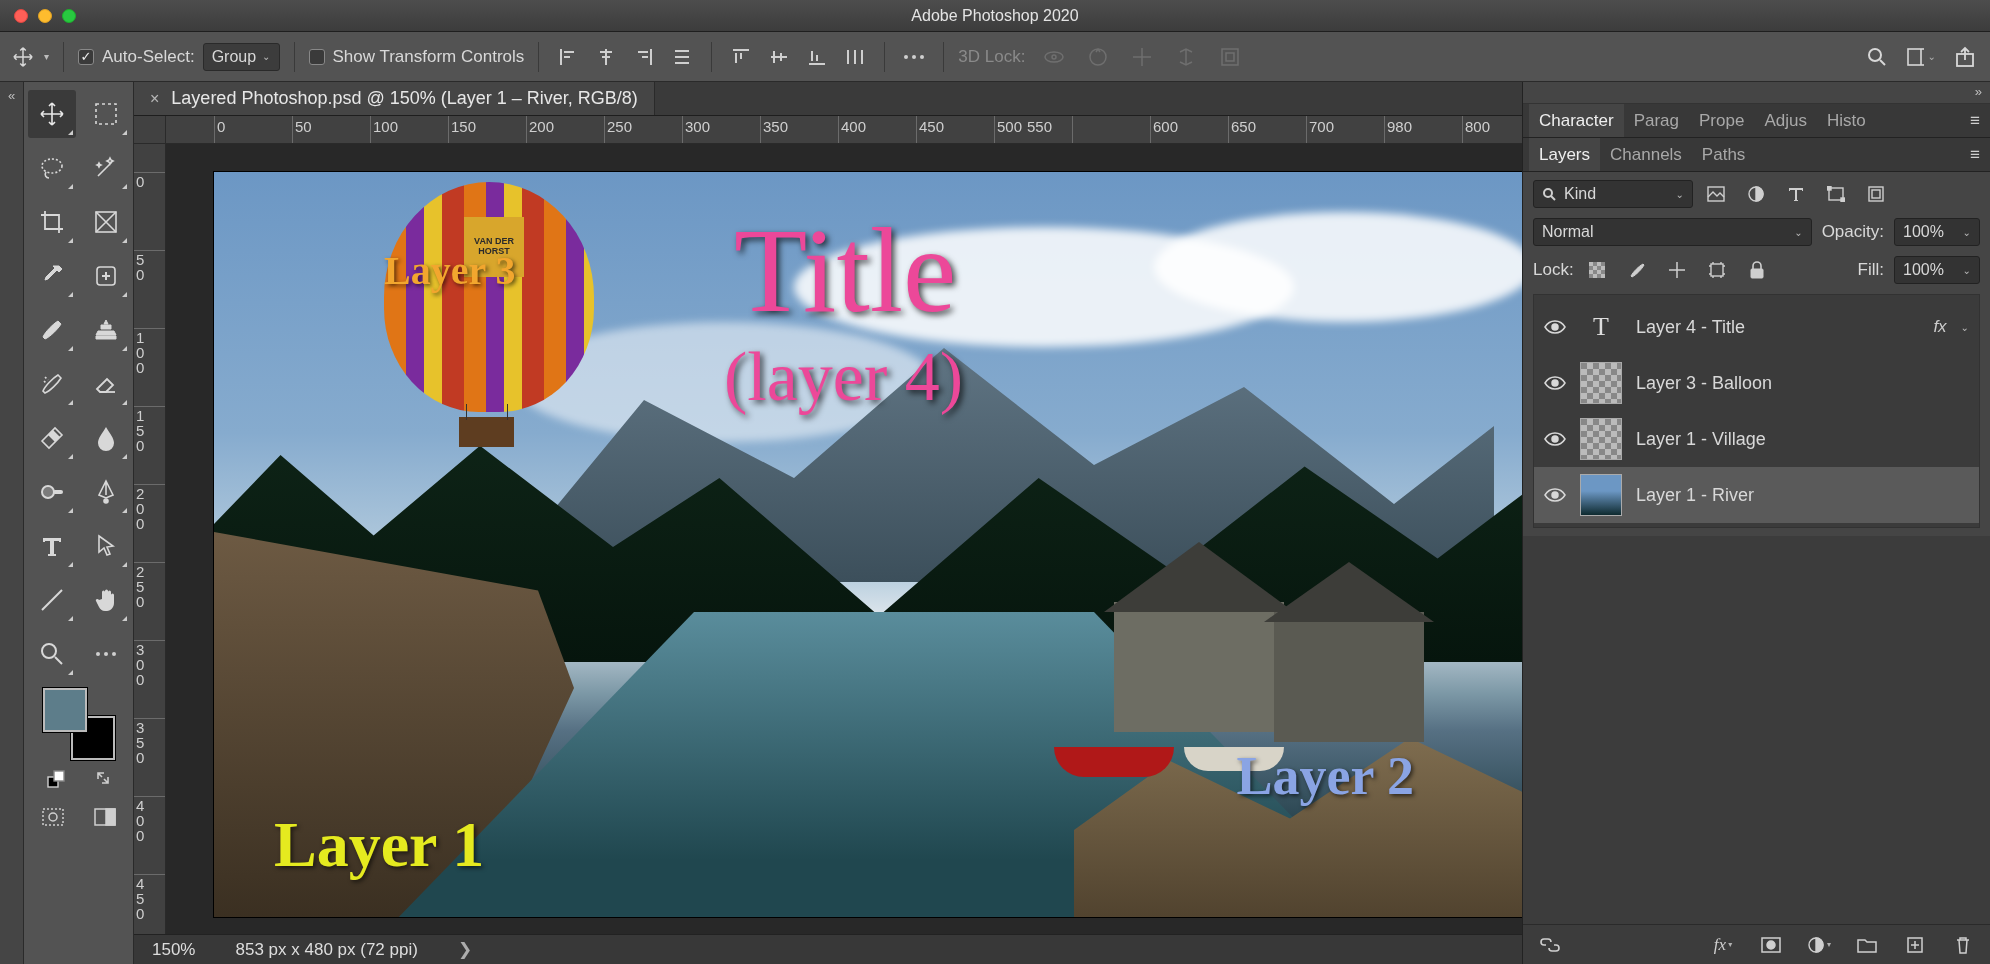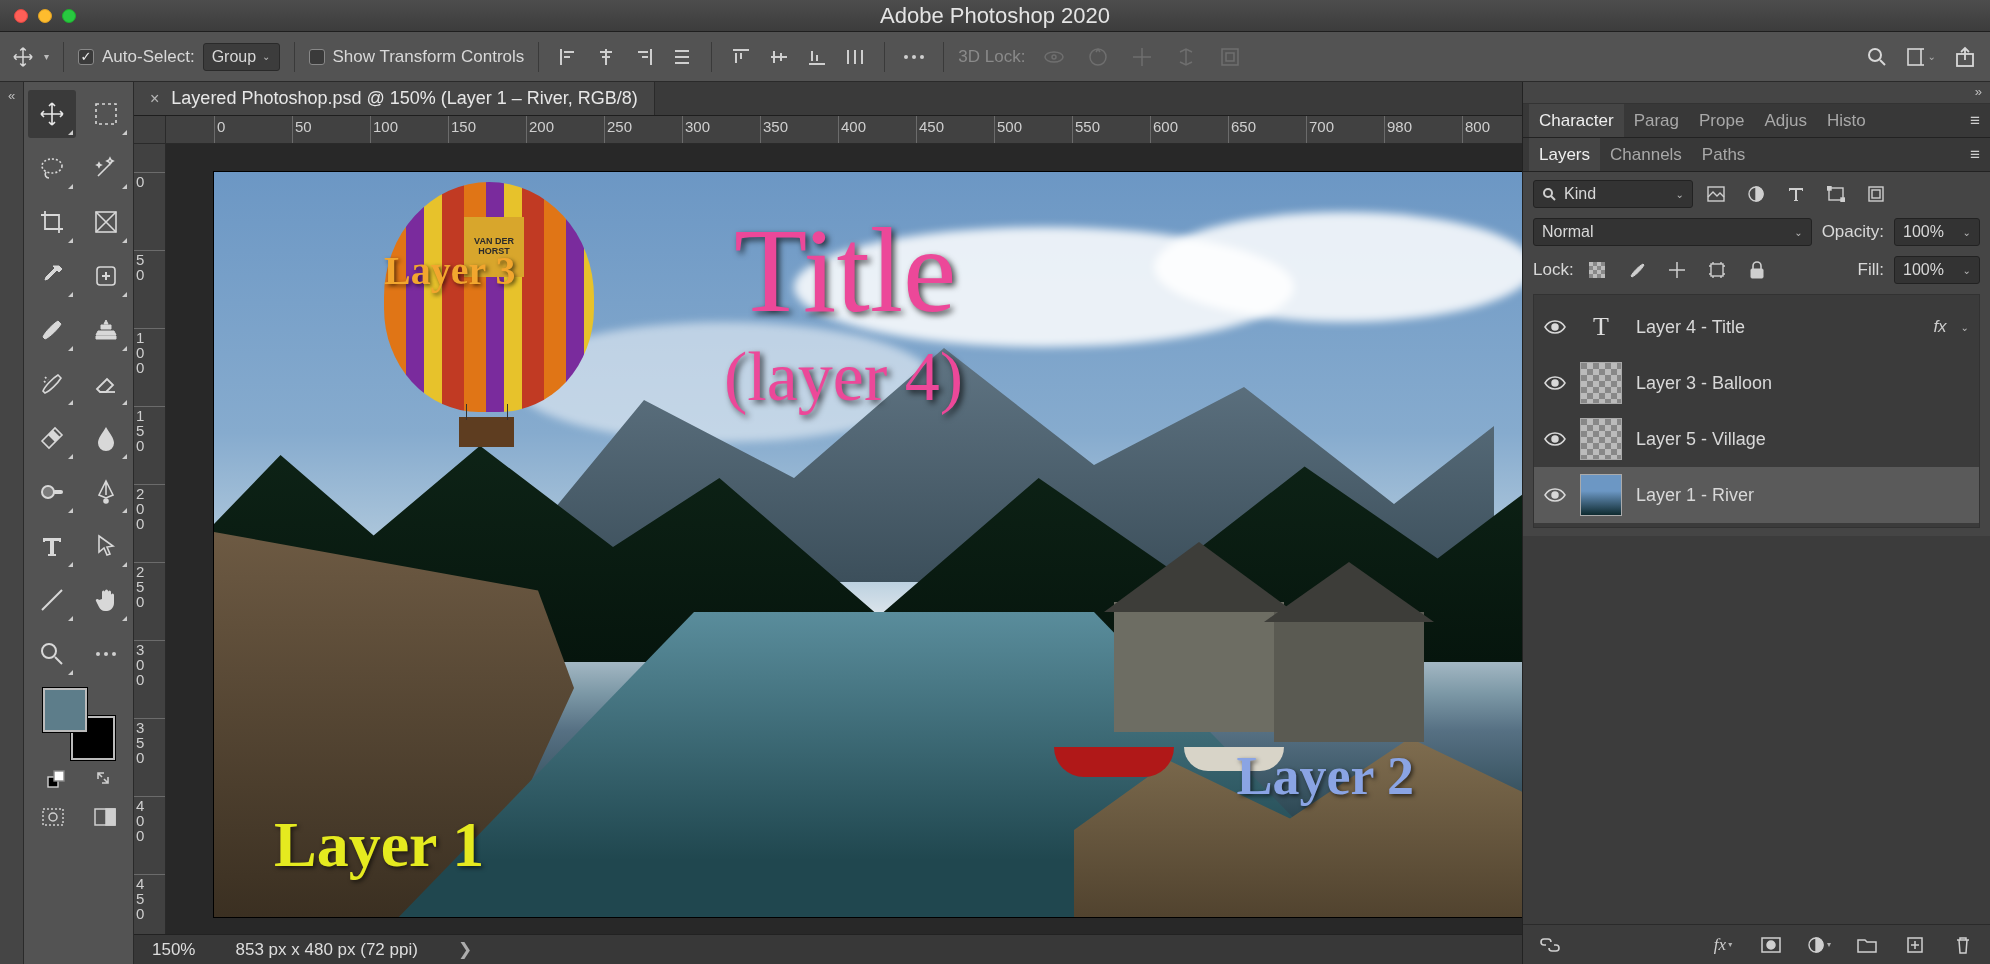--- a/index.html
+++ b/index.html
@@ -18,21 +18,21 @@
   * { box-sizing:border-box; margin:0; padding:0; font-family: -apple-system, "Helvetica Neue", Arial, sans-serif; user-select:none; }
   body { background:#202020; width:1990px; height:964px; overflow:hidden; color:var(--txt); font-size:17px; }
 
   
   .titlebar { height:32px; background:linear-gradient(#4d4d4d,#3c3c3c); display:flex; align-items:center; border-bottom:1px solid #1f1f1f; position:relative;}
   .traffic { display:flex; gap:10px; padding-left:14px; }
   .tl { width:14px; height:14px; border-radius:50%; }
   .close{background:#ff5f57;border:1px solid #e14640}
   .min{background:#febc2e;border:1px solid #dfa023}
   .max{background:#28c840;border:1px solid #1dad2c}
-  .title { position:absolute; left:0; right:0; text-align:center; font-size:22px; color:#e4e4e4; pointer-events:none;}
+  .title { position:absolute; left:0; right:0; text-align:center; font-size:16px; color:#e4e4e4; pointer-events:none;}
 
   
   .options { height:50px; background:var(--bg2); display:flex; align-items:center; padding:0 10px; border-bottom:1px solid #2a2a2a; gap:14px;}
   .opt-group{display:flex;align-items:center;gap:8px;}
   .checkbox{width:16px;height:16px;border:1px solid #888;border-radius:3px;display:inline-flex;align-items:center;justify-content:center;background:#3a3a3a;}
   .checkbox.checked::after{content:"✓";font-size:13px;color:#eee;line-height:1;}
   .select{background:#3c3c3c;border:1px solid #2a2a2a;border-radius:3px;padding:3px 8px;display:flex;align-items:center;gap:6px;font-size:16px;height:28px;}
   .chev{font-size:10px;opacity:.8;}
   .vsep{width:1px;height:30px;background:#3a3a3a;}
   .icon-btn{width:30px;height:30px;display:flex;align-items:center;justify-content:center;color:#c4c4c4;border-radius:3px;}
@@ -450,21 +450,21 @@
             <div class="tick-label" style="left: 519px;">300</div>
             <div class="tick" style="left: 594px;"></div>
             <div class="tick-label" style="left: 597px;">350</div>
             <div class="tick" style="left: 672px;"></div>
             <div class="tick-label" style="left: 675px;">400</div>
             <div class="tick" style="left: 750px;"></div>
             <div class="tick-label" style="left: 753px;">450</div>
             <div class="tick" style="left: 828px;"></div>
             <div class="tick-label" style="left: 831px;">500</div>
             <div class="tick" style="left: 906px;"></div>
-            <div class="tick-label" style="left: 909px;">550</div>
+            <div class="tick-label" style="left: 861px;">550</div>
             <div class="tick" style="left: 984px;"></div>
             <div class="tick-label" style="left: 987px;">600</div>
             <div class="tick" style="left: 1062px;"></div>
             <div class="tick-label" style="left: 1065px;">650</div>
             <div class="tick" style="left: 1140px;"></div>
             <div class="tick-label" style="left: 1143px;">700</div>
             <div class="tick" style="left: 1218px;"></div>
             <div class="tick-label" style="left: 1221px;">980</div>
             <div class="tick" style="left: 1296px;"></div>
             <div class="tick-label" style="left: 1299px;">800</div>
@@ -715,21 +715,21 @@
             <span class="layer-name">Layer 3 - Balloon</span>
           </div>
           <div class="layer">
             <span class="vis">
               <svg width="22" height="16" stroke="#d8d8d8" fill="none" stroke-width="1.5">
                 <path d="M1 8c3-5 7-6 10-6s7 1 10 6c-3 5-7 6-10 6S4 13 1 8z"></path>
                 <circle cx="11" cy="8" r="3" fill="#d8d8d8"></circle>
               </svg>
             </span>
             <div class="thumb checker"></div>
-            <span class="layer-name">Layer 5 - Village</span>
+            <span class="layer-name">Layer 1 - Village</span>
           </div>
           <div class="layer selected">
             <span class="vis">
               <svg width="22" height="16" stroke="#d8d8d8" fill="none" stroke-width="1.5">
                 <path d="M1 8c3-5 7-6 10-6s7 1 10 6c-3 5-7 6-10 6S4 13 1 8z"></path>
                 <circle cx="11" cy="8" r="3" fill="#d8d8d8"></circle>
               </svg>
             </span>
             <div class="thumb river"></div>
             <span class="layer-name">Layer 1 - River</span>

